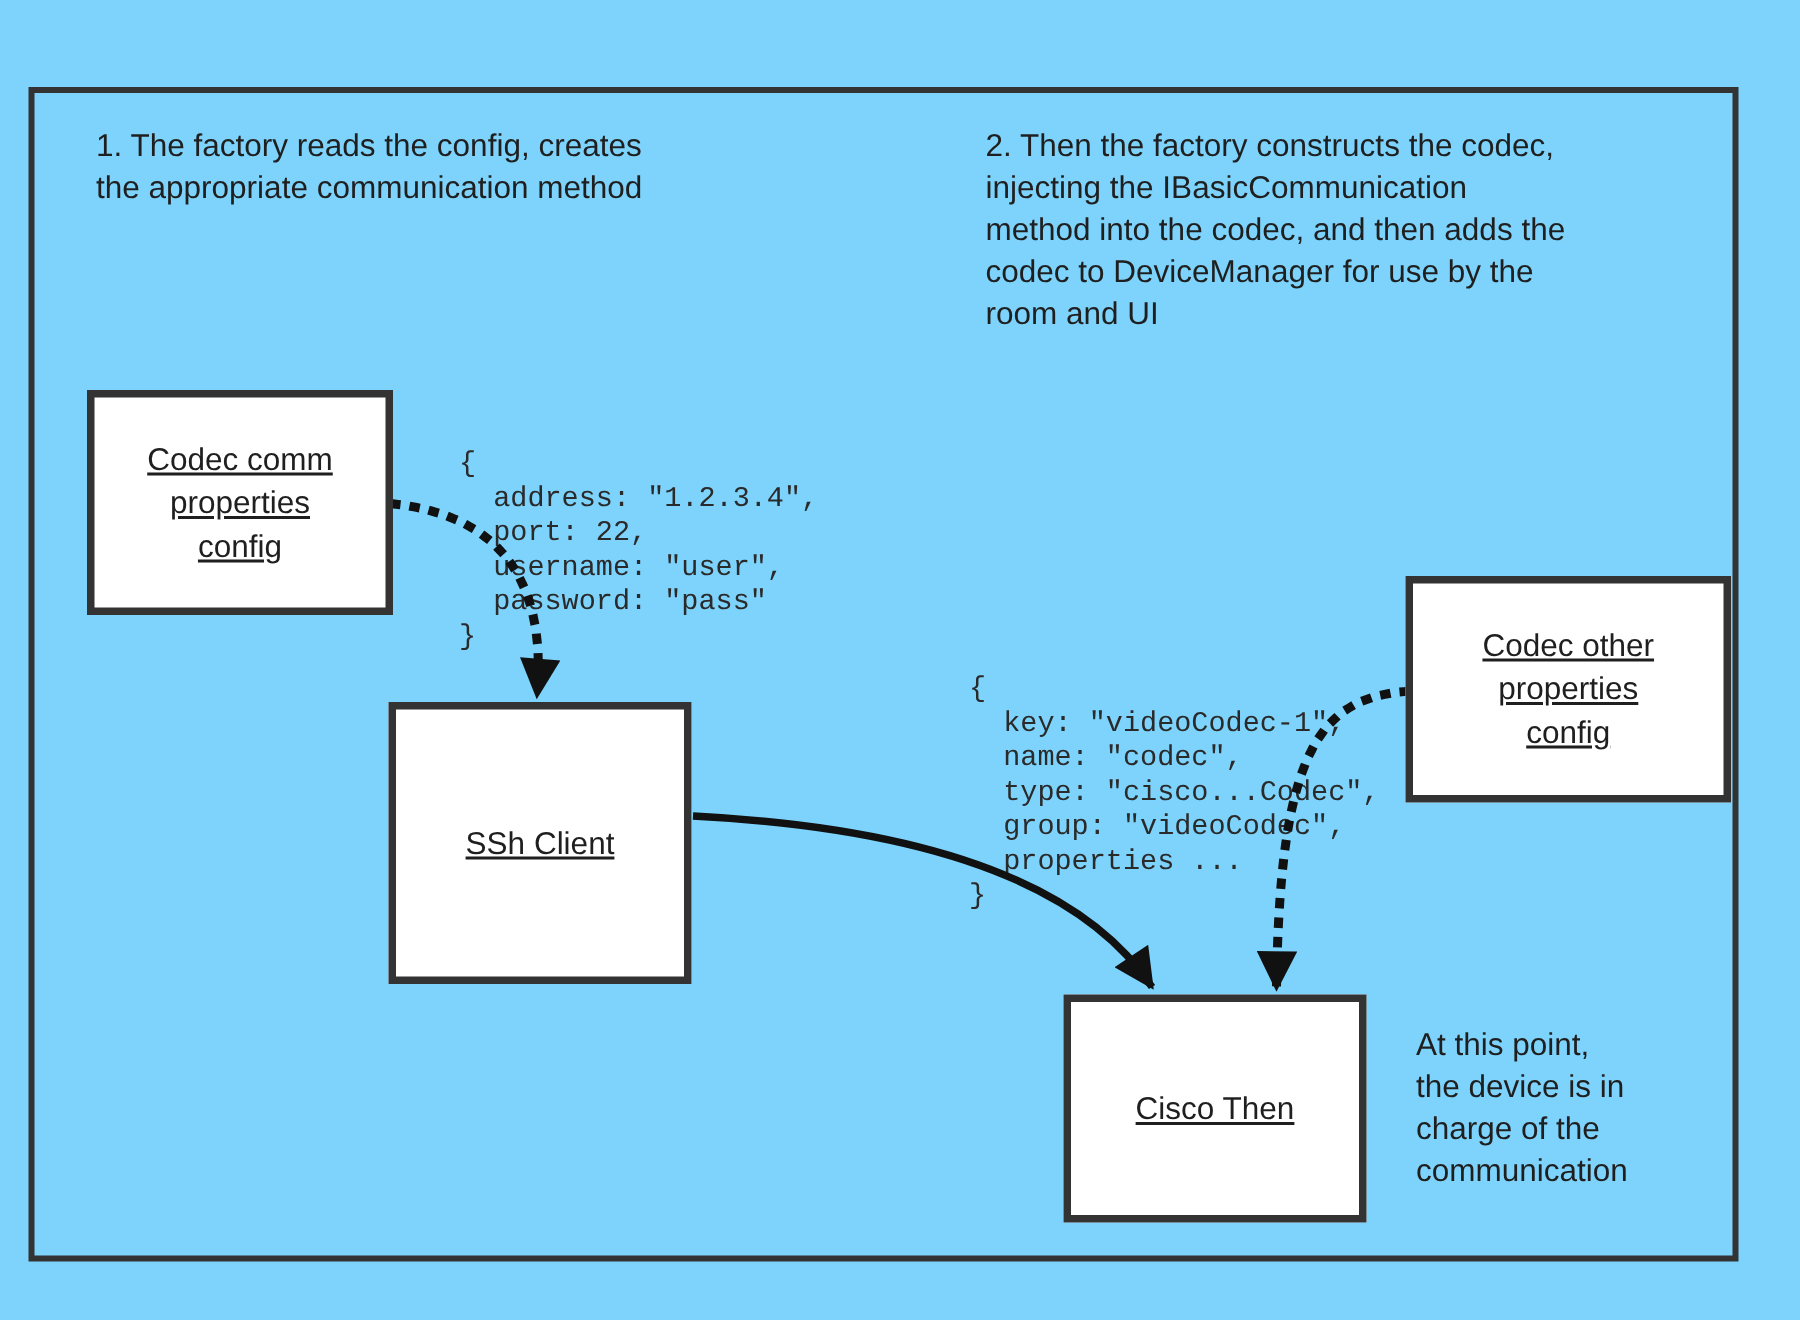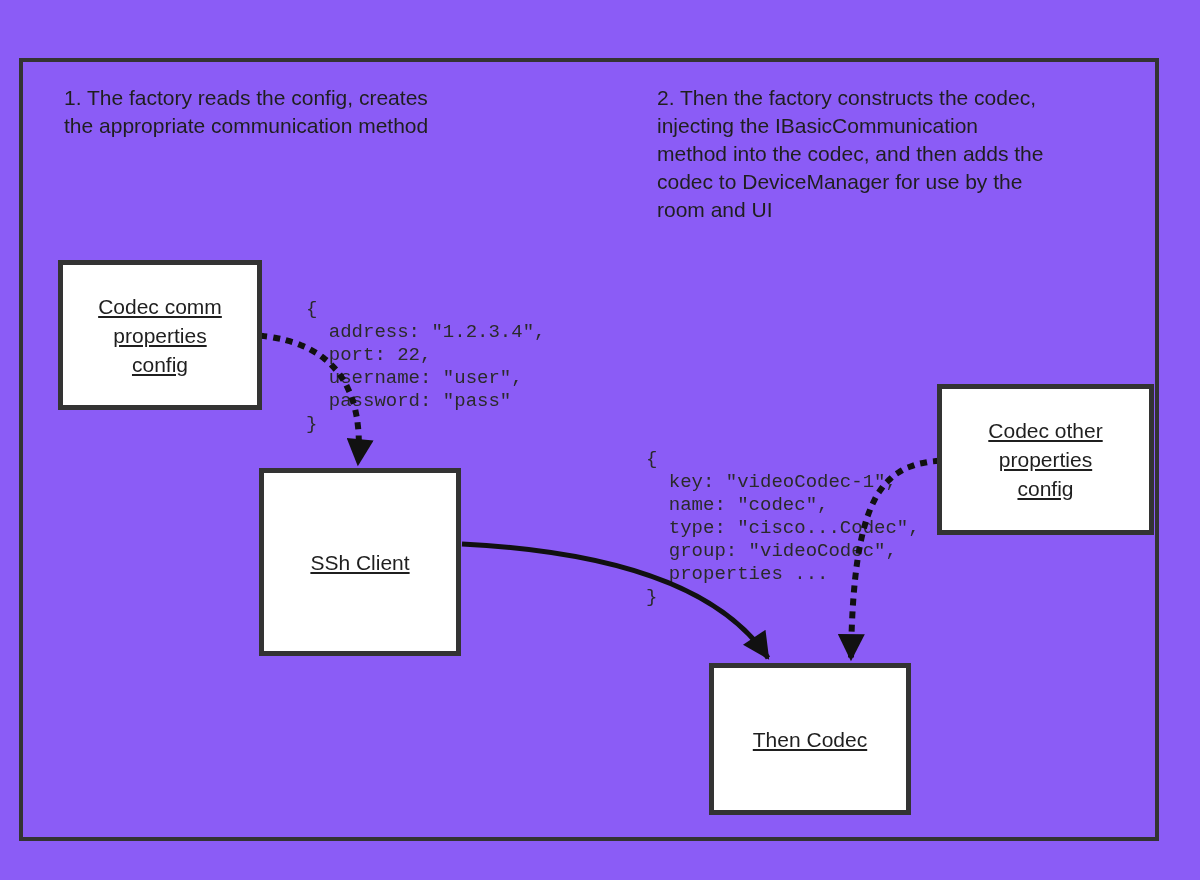--- a/index.html
+++ b/index.html
@@ -1,21 +1,21 @@
 <!DOCTYPE html>
 <html><head>
 <meta charset="utf-8">
 <style>
   * { margin: 0; padding: 0; box-sizing: border-box; }
   html, body { background: #ffffff; }
   .canvas {
     position: relative;
     width: 1200px;
     height: 880px;
-    background: #8b5cf6;
+    background: #7dd3fc;
     font-family: "Liberation Sans", sans-serif;
     color: #1f1f1f;
     overflow: hidden;
   }
   .frame {
     position: absolute;
     left: 19px; top: 58px;
     width: 1140px; height: 783px;
     border: 4px solid #333333;
     background: transparent;
@@ -87,20 +87,24 @@
 
   <div class="note" id="note1">1. The factory reads the config, creates
 the appropriate communication method</div>
 
   <div class="note" id="note2">2. Then the factory constructs the codec,
 injecting the IBasicCommunication
 method into the codec, and then adds the
 codec to DeviceManager for use by the
 room and UI</div>
 
+  <div class="note" id="note3">At this point,
+the device is in
+charge of the
+communication</div>
 
   <div class="code" id="code1">{
   address: "1.2.3.4",
   port: 22,
   username: "user",
   password: "pass"
 }</div>
 
   <div class="code" id="code2">{
   key: "videoCodec-1",
@@ -131,16 +135,16 @@
     <span>SSh Client</span>
   </div>
 
   <div class="node" id="box-codec-other">
     <span>Codec other
 properties
 config</span>
   </div>
 
   <div class="node" id="box-cisco-codec">
-    <span>Then Codec</span>
+    <span>Cisco Then</span>
   </div>
 
 </div>
 
 </body></html>

